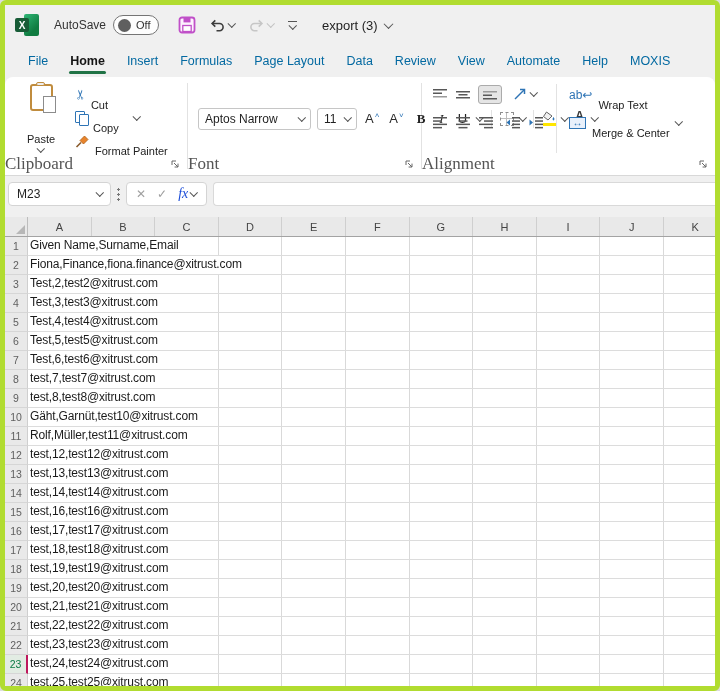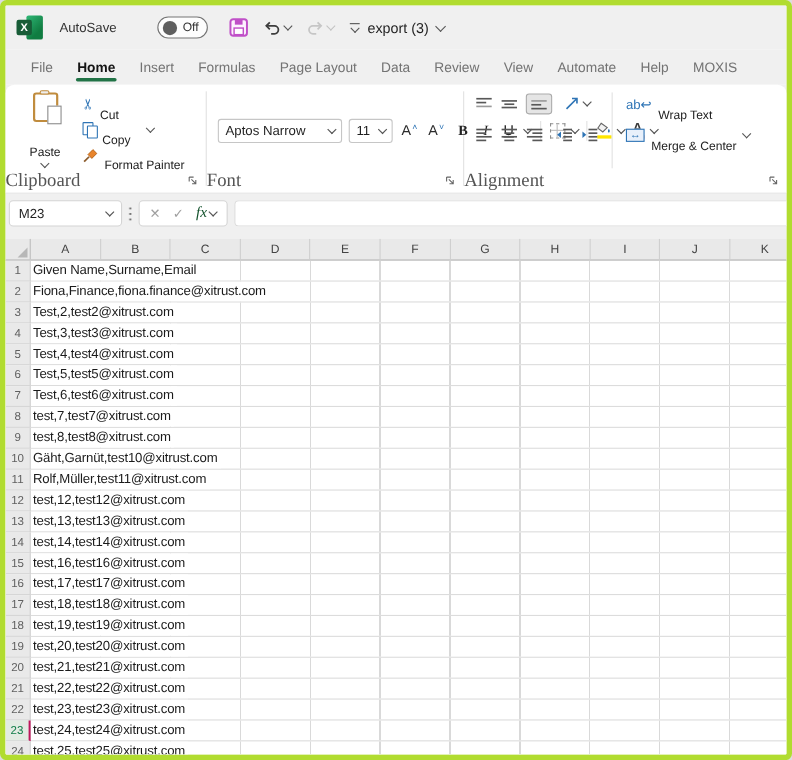--- a/index.html
+++ b/index.html
@@ -8,34 +8,34 @@
     display:flex;flex-direction:column;}
   
   .titlebar{height:40px;flex:none;background:#f0f0f0;display:flex;align-items:center;padding:0 10px;gap:7px;}
   .xlogo{position:relative;width:26px;height:24px;flex:none;}
   .xlogo .sheet{position:absolute;left:9px;top:1px;width:15px;height:22px;border-radius:2px;
     background:linear-gradient(135deg,#2fb776,#107c41 70%);}
   .xlogo .xbox{position:absolute;left:0;top:5px;width:14px;height:14px;background:#185c37;border-radius:2px;
     color:#fff;font-size:10px;font-weight:bold;display:flex;align-items:center;justify-content:center;}
   .autosave{display:flex;align-items:center;gap:7px;font-size:12px;color:#333;margin-left:6px;}
   .toggle{width:46px;height:20px;border:1px solid #757575;border-radius:10px;background:#fdfdfd;
-    display:flex;align-items:center;padding:0 4px;gap:5px;box-sizing:border-box;margin-left:30px;}
+    display:flex;align-items:center;padding:0 4px;gap:5px;box-sizing:border-box;}
   .knob{width:13px;height:13px;border-radius:50%;background:#5f5f5f;flex:none;}
   .toggle .state{font-size:11px;color:#333;}
   .qbtn{display:flex;align-items:center;gap:3px;margin-left:6px;}
   .chev{width:6px;height:6px;border-right:1.4px solid #555;border-bottom:1.4px solid #555;
     transform:rotate(45deg) translate(-1px,-1px);display:inline-block;flex:none;}
   .chev.sm{width:4.5px;height:4.5px;}
   .chev.dis{border-color:#c3c3c3;}
   .ovfl{display:flex;flex-direction:column;align-items:center;margin-left:8px;}
   .ovfl .bar{width:9px;height:1.5px;background:#555;margin-bottom:2px;}
-  .doctitle{margin-left:0;font-size:13px;color:#1f1f1f;display:flex;align-items:center;gap:7px;}
+  .doctitle{margin-left:18px;font-size:13px;color:#1f1f1f;display:flex;align-items:center;gap:7px;}
   
   .tabrow{height:32px;flex:none;background:#f0f0f0;display:flex;align-items:stretch;padding-left:12px;}
-  .tab{padding:0 11px;display:flex;align-items:center;font-size:12.5px;color:#737373;position:relative;cursor:default;}
+  .tab{padding:0 11px;display:flex;align-items:center;font-size:12.5px;color:#0369a1;position:relative;cursor:default;}
   .tab.active{font-weight:bold;color:#151515;}
   .tab.active::after{content:"";position:absolute;left:10px;right:10px;bottom:3px;height:3px;border-radius:2px;background:#217346;}
   
   .ribbonwrap{background:#f0f0f0;flex:none;}
   .ribbon{height:99px;background:#fff;border-bottom:1px solid #d8d8d8;border-radius:8px 8px 0 0;
     display:flex;box-sizing:border-box;position:relative;}
   .rgroup{display:flex;flex-direction:column;position:relative;box-sizing:border-box;}
   .rgroup .gcontent{flex:1;display:flex;padding:7px 8px 0 10px;gap:8px;}
   .glabelrow{height:22px;flex:none;display:flex;align-items:center;font-size:17px;color:#555;position:relative;font-family:Liberation Serif, serif;}
   .launcher{position:absolute;right:7px;bottom:6px;}
@@ -85,21 +85,21 @@
   .merge-ic{width:17px;height:12px;border:1px solid #2e74b5;background:#e8f0fb;display:flex;align-items:center;
     justify-content:center;color:#2e74b5;font-size:10px;line-height:10px;box-sizing:border-box;}
   
   .fbar{height:41px;flex:none;background:#f0f0f0;display:flex;align-items:flex-start;padding:6px 0 0 3px;gap:6px;box-sizing:border-box;}
   .namebox{width:103px;height:24px;background:#fff;border:1px solid #d4d4d4;border-radius:4px;display:flex;
     align-items:center;justify-content:space-between;padding:0 8px;font-size:12px;color:#1f1f1f;box-sizing:border-box;}
   .vdots{width:3px;height:14px;margin-top:5px;background-image:radial-gradient(circle,#777 1px,transparent 1.3px);background-size:3px 5px;}
   .fxbox{height:24px;background:#fff;border:1px solid #d4d4d4;border-radius:4px;display:flex;align-items:center;
     gap:11px;padding:0 9px;box-sizing:border-box;}
   .fx-x{color:#a0a0a0;font-size:12px;} .fx-ck{color:#a0a0a0;font-size:12px;}
-  .fx-fx{font-family:"Liberation Serif",serif;font-style:italic;font-size:14px;color:#14532d;}
+  .fx-fx{font-family:"Liberation Serif",serif;font-style:italic;font-size:14px;color:#1d4ed8;}
   .finput{flex:1;height:24px;background:#fff;border:1px solid #d9d9d9;border-right:none;border-radius:4px 0 0 4px;
     font-size:12px;color:#1f1f1f;display:flex;align-items:center;padding:0 6px;box-sizing:border-box;}
   
   .colheads{height:20px;flex:none;display:flex;background:#e9e9e9;border-bottom:1px solid #a3a3a3;box-sizing:border-box;overflow:hidden;}
   .corner{width:23px;flex:none;border-right:1px solid #bdbdbd;position:relative;box-sizing:border-box;}
   .corner::after{content:"";position:absolute;right:2px;bottom:2px;width:0;height:0;
     border-left:9px solid transparent;border-bottom:9px solid #b7b7b7;}
   .colhead{width:63.6px;flex:none;display:flex;align-items:center;justify-content:center;font-size:11px;color:#444;
     border-right:1px solid #cfcfcf;box-sizing:border-box;}
   .grid{flex:1;overflow:hidden;background:#fff;}

